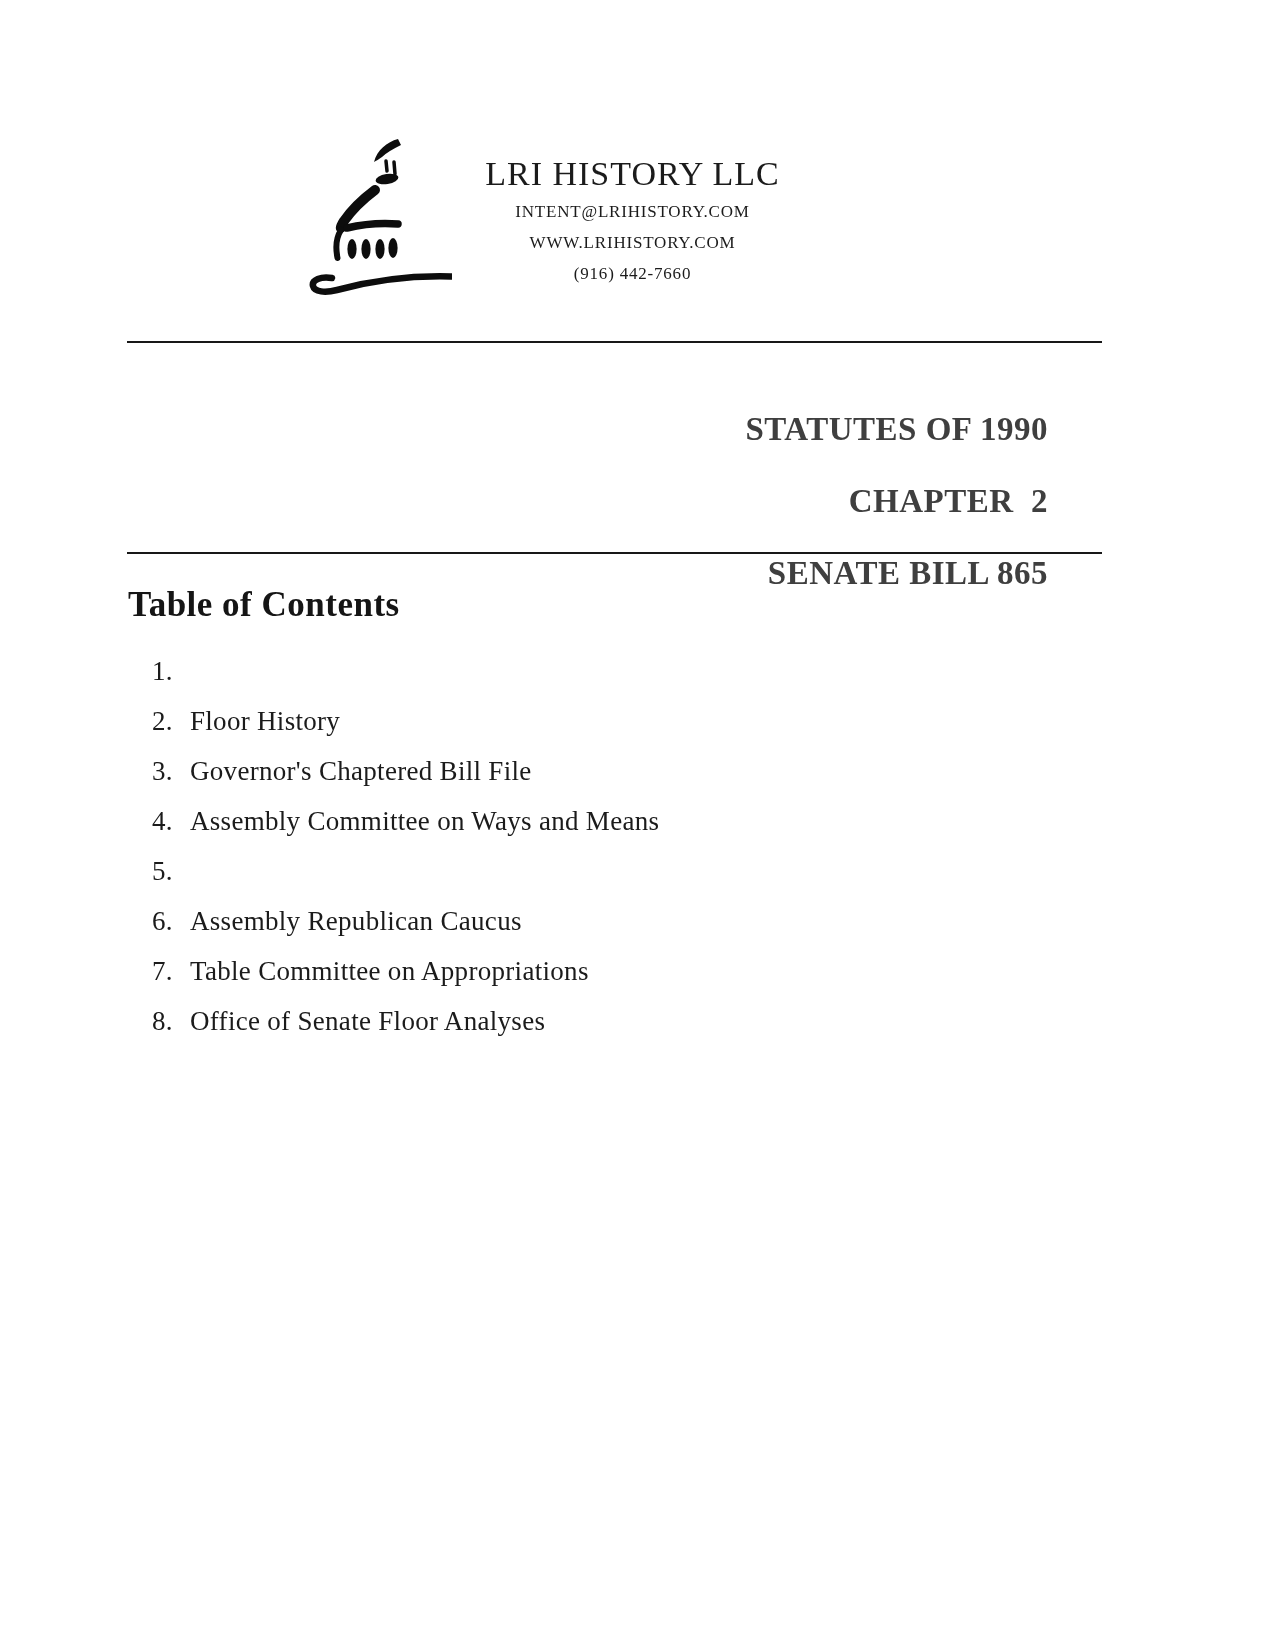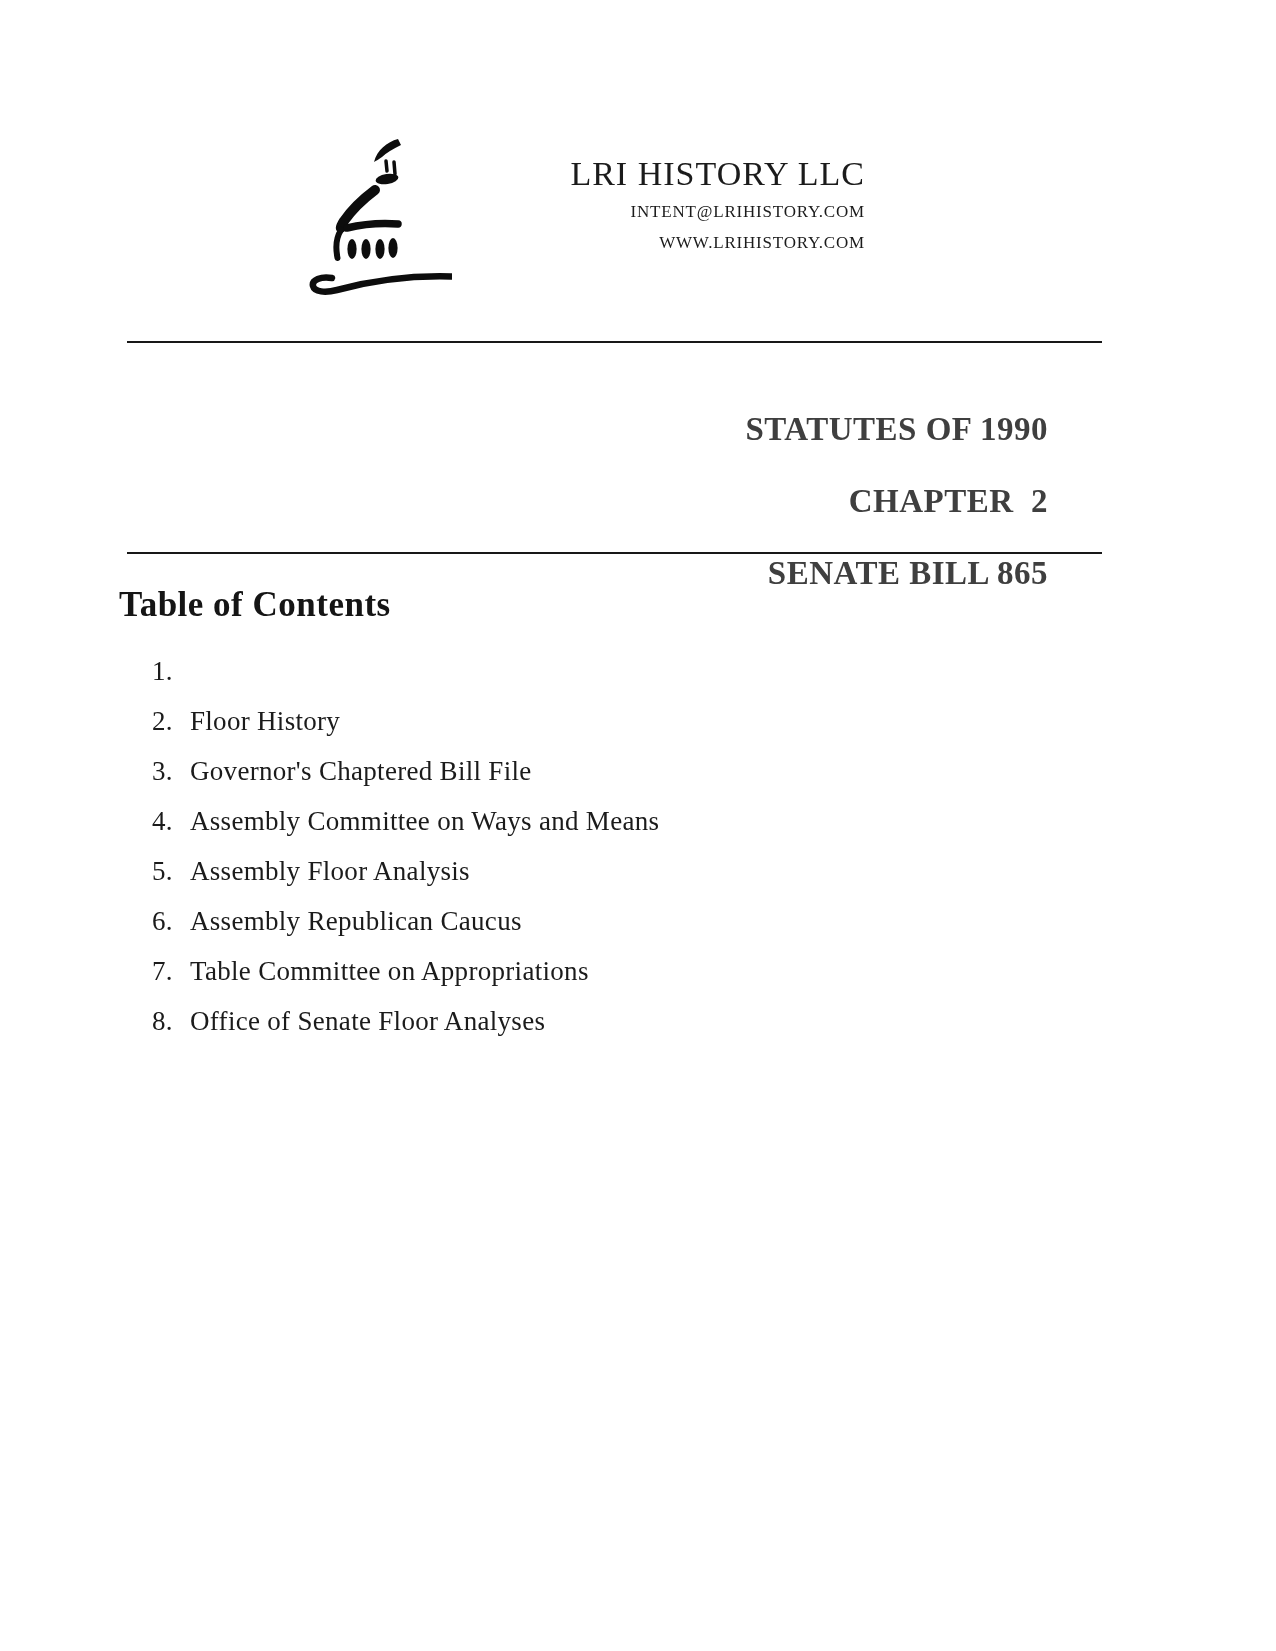--- a/index.html
+++ b/index.html
@@ -23,21 +23,21 @@
     left: 296px;
     top: 136px;
     width: 156px;
     height: 170px;
   }
   .header-text {
     position: absolute;
     left: 400px;
     top: 152px;
     width: 465px;
-    text-align: right;
+    text-align: center;
   }
   .company-name {
     font-size: 34px;
     line-height: 44px;
     letter-spacing: 1px;
     color: #1b1b1b;
     white-space: pre;
   }
   .contact-line {
     font-size: 17px;
@@ -72,21 +72,21 @@
     font-weight: bold;
     letter-spacing: 0.5px;
     color: #3f3f3f;
     white-space: pre;
     margin-top: 24px;
   }
 
   
   .toc-heading {
     position: absolute;
-    left: 119px;
+    left: 128px;
     top: 585px;
     font-size: 35px;
     font-weight: bold;
     letter-spacing: 0.5px;
     color: #151515;
   }
   .toc-list {
     position: absolute;
     left: 152px;
     top: 646px;
@@ -135,20 +135,21 @@
     <ellipse cx="84" cy="113" rx="4.6" ry="10" fill="#0d0d0d"></ellipse>
     <ellipse cx="97" cy="112" rx="4.6" ry="10" fill="#0d0d0d"></ellipse>
 
     <path d="M36,142 C25,140 15.5,144 17,150 C18.5,156 29,157 41,154 C82,143 120,139.5 155,140.5" stroke="#0d0d0d" stroke-width="6.5" stroke-linecap="round"></path>
   </svg>
 
   <div class="header-text">
     <div class="company-name">LRI HISTORY LLC</div>
     <div class="contact-line">INTENT@LRIHISTORY.COM</div>
     <div class="contact-line">WWW.LRIHISTORY.COM</div>
+    <div class="contact-line">(916) 442-7660</div>
   </div>
 
   <div class="rule rule-1"></div>
 
   <div class="title-block">
     <div class="title-line">STATUTES OF 1990</div>
     <div class="title-line">CHAPTER  2</div>
     <div class="title-line">SENATE BILL 865</div>
   </div>
 
@@ -167,21 +168,20 @@
     <div class="toc-row">
       <span class="toc-num">3.</span>
       <span class="toc-label">Governor's Chaptered Bill File</span>
     </div>
     <div class="toc-row">
       <span class="toc-num">4.</span>
       <span class="toc-label">Assembly Committee on Ways and Means</span>
     </div>
     <div class="toc-row">
       <span class="toc-num">5.</span>
-      <span class="toc-label">Assembly Floor Analysis</span>
     </div>
     <div class="toc-row">
       <span class="toc-num">6.</span>
       <span class="toc-label">Assembly Republican Caucus</span>
     </div>
     <div class="toc-row">
       <span class="toc-num">7.</span>
       <span class="toc-label">Table Committee on Appropriations</span>
     </div>
     <div class="toc-row">

